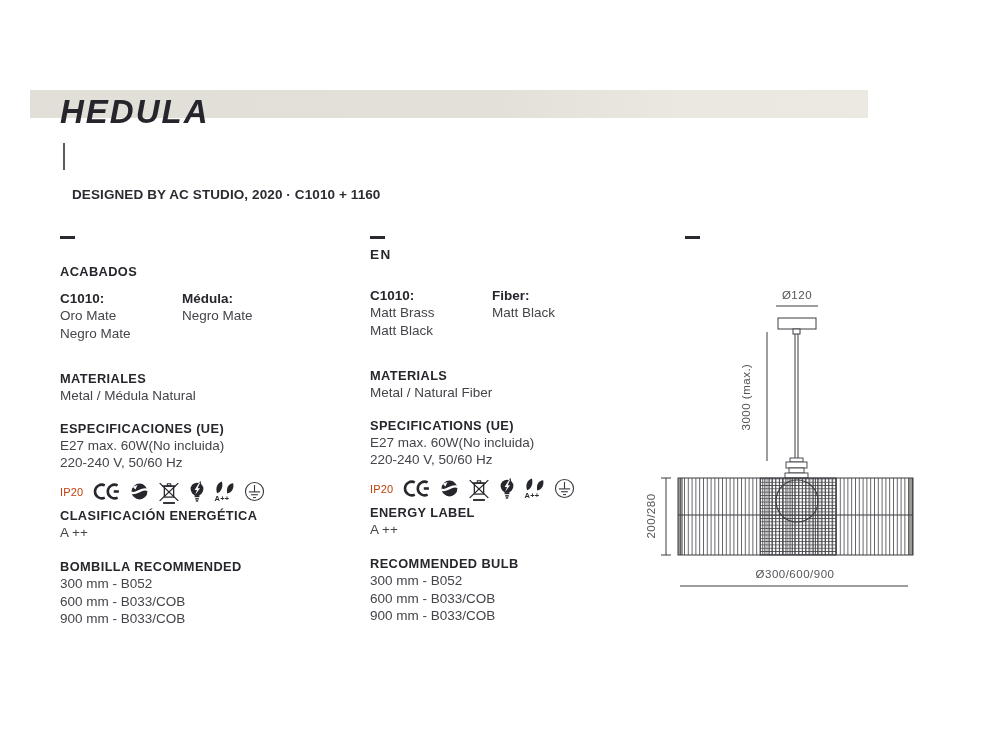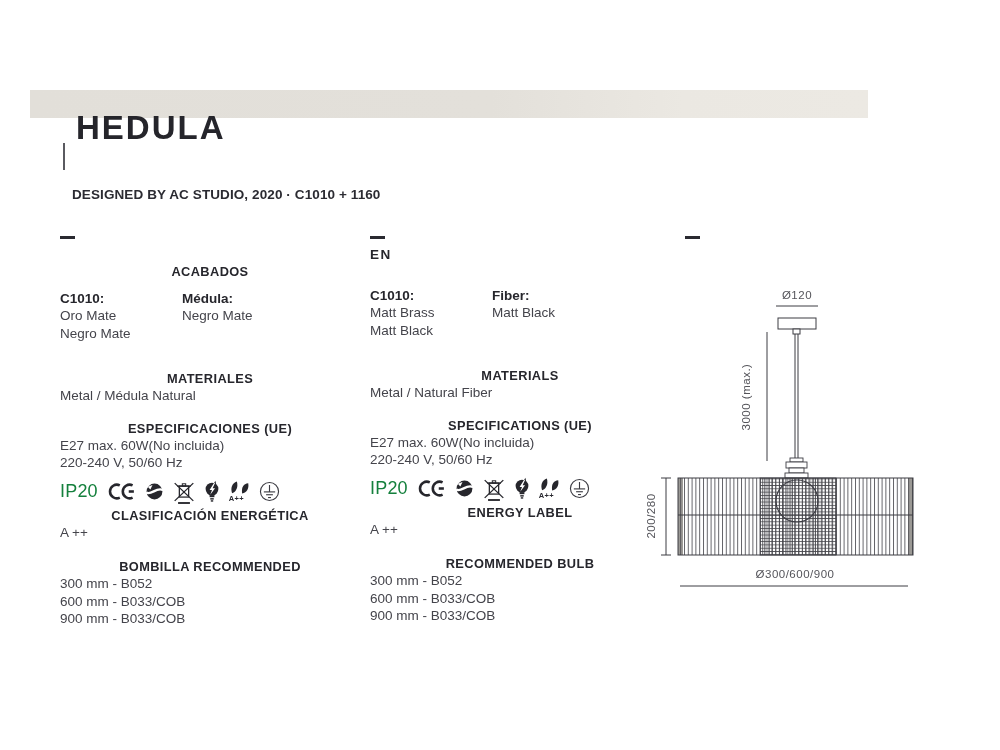--- a/index.html
+++ b/index.html
@@ -3,50 +3,50 @@
 <meta charset="utf-8">
 <style>
   * { box-sizing: border-box; }
   html,body { margin:0; padding:0; background:#ffffff; }
   body { font-family:"Liberation Sans", sans-serif; }
   .sheet { position:relative; width:1000px; height:750px; background:#ffffff; overflow:hidden; }
 
   .header-bar { position:absolute; left:30px; top:90px; width:838px; height:28px;
     background:linear-gradient(90deg,#e2dfd9 0%,#e3e0da 55%,#ebe8e2 78%,#ece9e3 100%); }
 
-  .title { position:absolute; left:60px; top:92px; margin:16px; font-size:33px; line-height:40px;
-    font-weight:700; letter-spacing:2px; color:#25252b; }
+  .title { position:absolute; left:60px; top:92px; margin:0; font-size:33px; line-height:40px;
+    font-weight:700; letter-spacing:2px; color:#25252b;font-style:italic; }
   .title-tick { position:absolute; left:63px; top:143px; width:2px; height:27px; background:#5a5a60; }
 
   .subtitle { position:absolute; left:72px; top:187px; margin:0; font-size:13.5px;
     font-weight:700; color:#2b2b32; letter-spacing:0.1px; }
   .subtitle .code { font-weight:900; }
 
   .col { position:absolute; top:234px; width:300px; font-size:13.5px; color:#44444b; }
   .col-es { left:60px; } .col-en { left:370px; } .col-tec { left:685px; }
 
   .dash { width:15px; height:2.5px; background:#2a2a31; margin-top:2px; }
   .lang { margin-top:8px; font-size:13.5px; line-height:16px; font-weight:700;
     letter-spacing:1.5px; color:#26262c; }
 
   h4 { margin:0; font-size:12.8px; line-height:17px; font-weight:700;
-    letter-spacing:0.4px; color:#26262c;text-align:center; }
+    letter-spacing:0.4px; color:#26262c; }
   .col p { margin:0; line-height:17.5px; }
   .lbl { font-weight:700; color:#26262c; }
 
   .block-finishes { margin-top:24px; }
   .two-col { display:flex; margin-top:10px; }
   .sub-1 { width:122px; }
   .block-materials { margin-top:28px; }
   .block-specs { margin-top:15px; }
   .block-energy { }
   .block-bulbs { margin-top:17px; }
 
   .icons-row { margin-top:5px; height:30px; display:flex; align-items:center; gap:9px; }
-  .ip { font-size:18px; color:#15803d; letter-spacing:0.2px; }
+  .ip { font-size:11px; color:#c2410c; letter-spacing:0.2px; }
   .ic { display:block; }
   .icw { display:flex; flex-direction:column; align-items:flex-start; }
   .leaf-lbl { font-size:7.5px; line-height:8px; font-weight:700; color:#2a2a31; letter-spacing:0.3px; margin-top:0px; }
 
   .drawing { position:absolute; left:0; top:0; }
   .dim { fill:#54545a; stroke:none; font-size:11.5px; font-family:"Liberation Sans", sans-serif; letter-spacing:0.5px; }
 </style>
 </head>
 <body>
 

